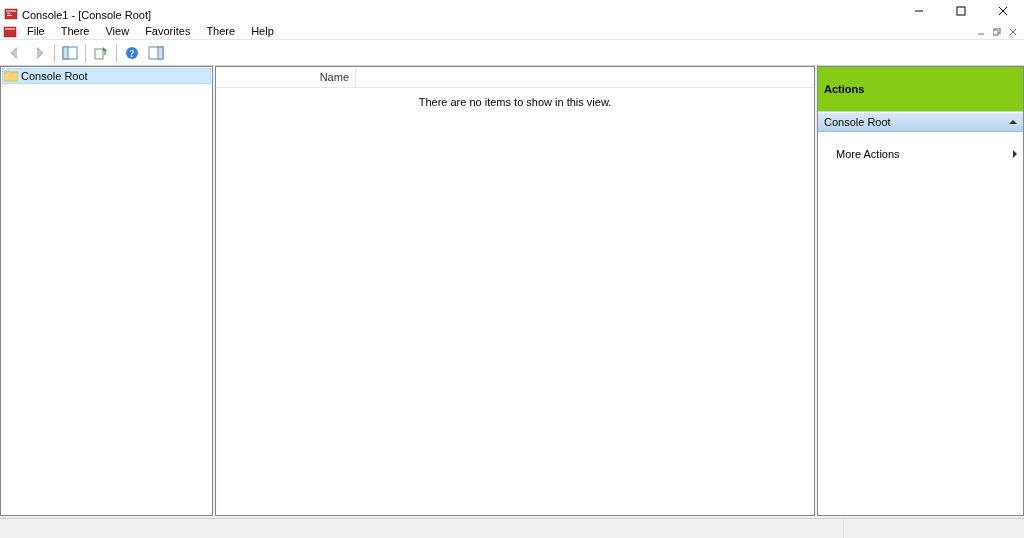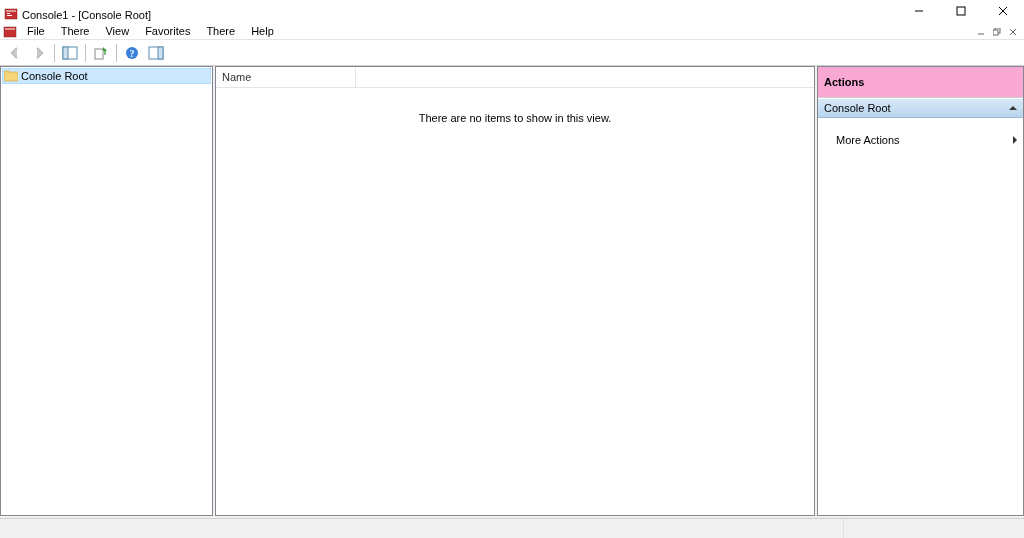--- a/index.html
+++ b/index.html
@@ -120,54 +120,54 @@
     width: 14px; height: 12px;
   }
   .list-pane {
     flex: 1;
     background: #fff;
     border: 1px solid #828790;
     margin: 0 2px 2px 2px;
     overflow: hidden;
     display: flex;
     flex-direction: column;
+    text-align: right;
   }
   .list-header {
     height: 21px;
     display: flex;
     border-bottom: 1px solid #e5e5e5;
   }
   .list-col {
     border-right: 1px solid #e5e5e5;
     padding: 4px 6px;
     font-size: 11px;
     color: #333;
   }
   .list-col:first-child { width: 140px; }
   .list-body {
     flex: 1;
     display: flex;
     justify-content: center;
     padding-top: 8px;
     font-size: 11px;
     color: #000;
-    margin-top: 16px;
   }
   .actions-pane {
     width: 207px;
     background: #fff;
     border: 1px solid #828790;
     margin: 0 0 2px 0;
     display: flex;
     flex-direction: column;
   }
   .actions-header {
-    background: #f9a8d4;
+    background: #84cc16;
     border-bottom: 1px solid #d0d0d0;
-    padding: 9px 6px;
+    padding: 16px 6px;
     font-size: 11px;
     font-weight: bold;
   }
   .actions-group-hdr {
     background: #c9dff1;
     background: linear-gradient(#dae9f7,#b7d4ee);
     border-top: 1px solid #fff;
     border-bottom: 1px solid #a0b8cf;
     padding: 3px 6px;
     font-size: 11px;

